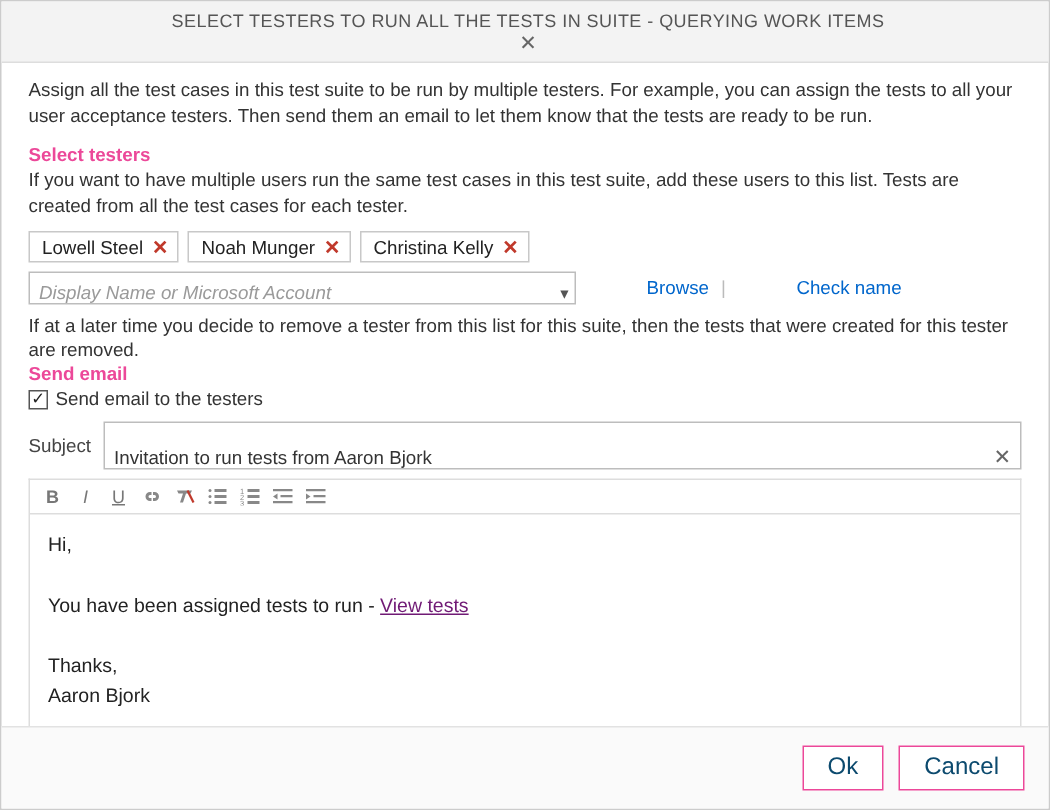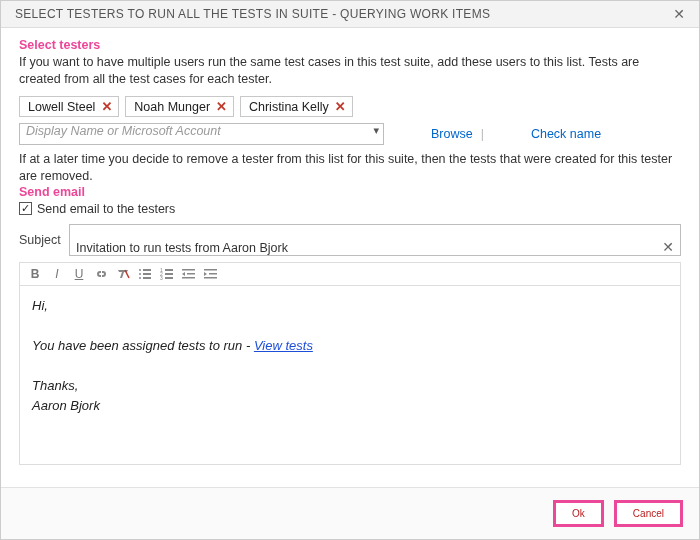--- a/index.html
+++ b/index.html
@@ -21,20 +21,21 @@
     display: flex;
     flex-direction: column;
   }
   .titlebar {
     display: flex;
     align-items: center;
     justify-content: space-between;
     background: #f3f3f3;
     border-bottom: 1px solid #ddd;
     padding: 6px 10px 6px 14px;
+    flex-direction: column;
   }
   .titlebar .title {
     font-size: 12px;
     letter-spacing: 0.3px;
     color: #555;
   }
   .close-x {
     font-size: 14px;
     color: #666;
     cursor: pointer;
@@ -84,21 +85,21 @@
     padding: 0 2px;
   }
   .picker-row {
     display: flex;
     align-items: center;
     gap: 8px;
   }
   .combo {
     flex: 0 0 365px;
     display: flex;
-    align-items: flex-start;
+    align-items: flex-end;
     border: 1px solid #bdbdbd;
     height: 22px;
     padding: 0 4px 0 6px;
     color: #9a9a9a;
     font-style: italic;
     background: #fff;
     justify-content: space-between;
   }
   .combo .caret {
     font-style: normal;
@@ -180,56 +181,56 @@
   .tb-italic { font-style: italic; font-family: Georgia, serif; color:#777; }
   .tb-underline { text-decoration: underline; color:#777; }
   .tb-icon svg { display:block; }
   .editor {
     border: 1px solid #ddd;
     padding: 10px 12px 18px 12px;
     height: 180px;
     font-size: 13px;
     line-height: 1.55;
     color: #222;
-    font-style: italic;
   }
   .editor a {
-    color: #1d4ed8;
+    color: #701a75;
     text-decoration: underline;
     cursor: pointer;
   }
   .footer {
     border-top: 1px solid #e2e2e2;
     padding: 12px 16px;
     display: flex;
     justify-content: flex-end;
     gap: 10px;
     background: #fafafa;
   }
   .btn {
-    border: 3px solid #ec4899;
+    border: 1px solid #ec4899;
     background: #fff;
     padding: 5px 16px;
     cursor: pointer;
-    font-size: 10px;
-    color: #b91c1c;
+    font-size: 16px;
+    color: #0c4a6e;
   }
 </style>
 </head>
 <body>
 
 <div class="dialog">
 
   <div class="titlebar">
     <span class="title">SELECT TESTERS TO RUN ALL THE TESTS IN SUITE - QUERYING WORK ITEMS</span>
     <span class="close-x">✕</span>
   </div>
 
   <div class="content">
 
+    <div class="intro">Assign all the test cases in this test suite to be run by multiple testers. For example, you can assign the tests to all your user acceptance testers. Then send them an email to let them know that the tests are ready to be run.</div>
 
     <div class="section-heading">Select testers</div>
     <div class="section-desc">If you want to have multiple users run the same test cases in this test suite, add these users to this list. Tests are created from all the test cases for each tester.</div>
 
     <div class="chips">
       <div class="chip">
         <span>Lowell Steel</span>
         <span class="remove">✕</span>
       </div>
       <div class="chip">

